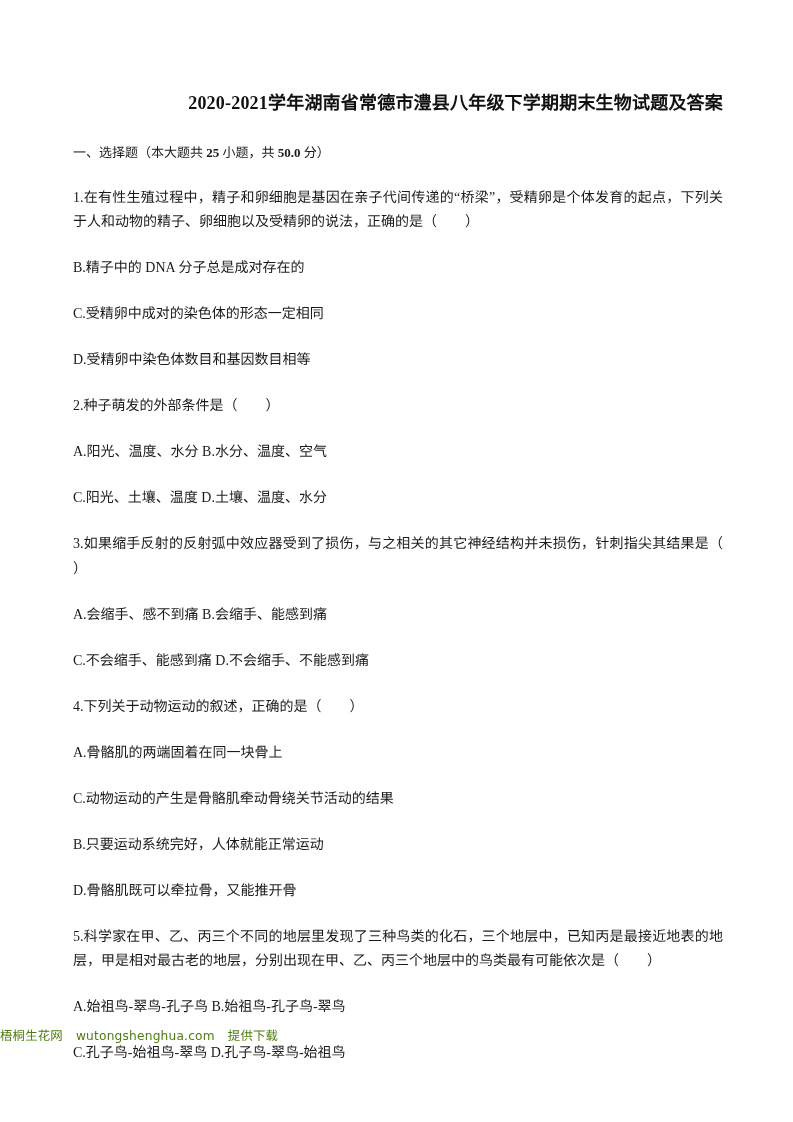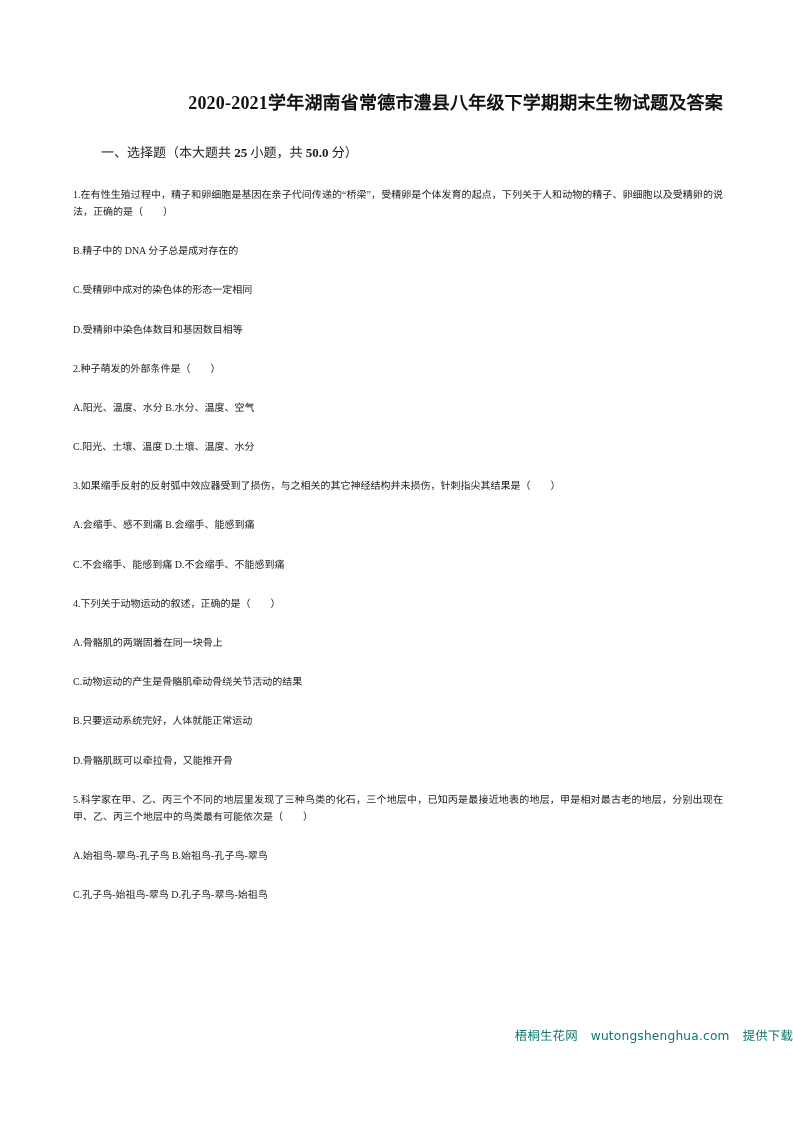--- a/index.html
+++ b/index.html
@@ -44,32 +44,31 @@
     padding-top: 4px;
     white-space: nowrap;
     color: #111111;
   }
 
   .section-head {
     font-size: 13px;
     line-height: 1.6;
     margin-top: 26px;
     color: #1a1a1a;
-    margin-left: 28px;
   }
   .section-head b {
     font-weight: bold;
   }
 
   .q-block {
     margin-top: 22px;
   }
 
   .para {
-    font-size: 10px;
+    font-size: 14px;
     line-height: 1.72;
     margin: 0 0 0 0;
     text-align: justify;
     text-justify: inter-ideograph;
     color: #1a1a1a;
     word-break: break-all;
   }
 
   .para + .para {
     margin-top: 22px;
@@ -78,23 +77,23 @@
   .stem {
     text-align: justify;
     text-justify: inter-ideograph;
   }
 
   .footer-note {
     position: absolute;
     left: 0;
     top: 1026px;
     width: 793px;
-    text-align: right;
+    text-align: left;
     font-size: 12.4px;
-    color: #0f766e;
+    color: #4d7c0f;
     font-family: "Liberation Sans", "DejaVu Sans", sans-serif;
     letter-spacing: 0.2px;
   }
   .footer-note .seg {
     display: inline-block;
     vertical-align: baseline;
   }
   .footer-note .gap {
     display: inline-block;
     width: 13px;

